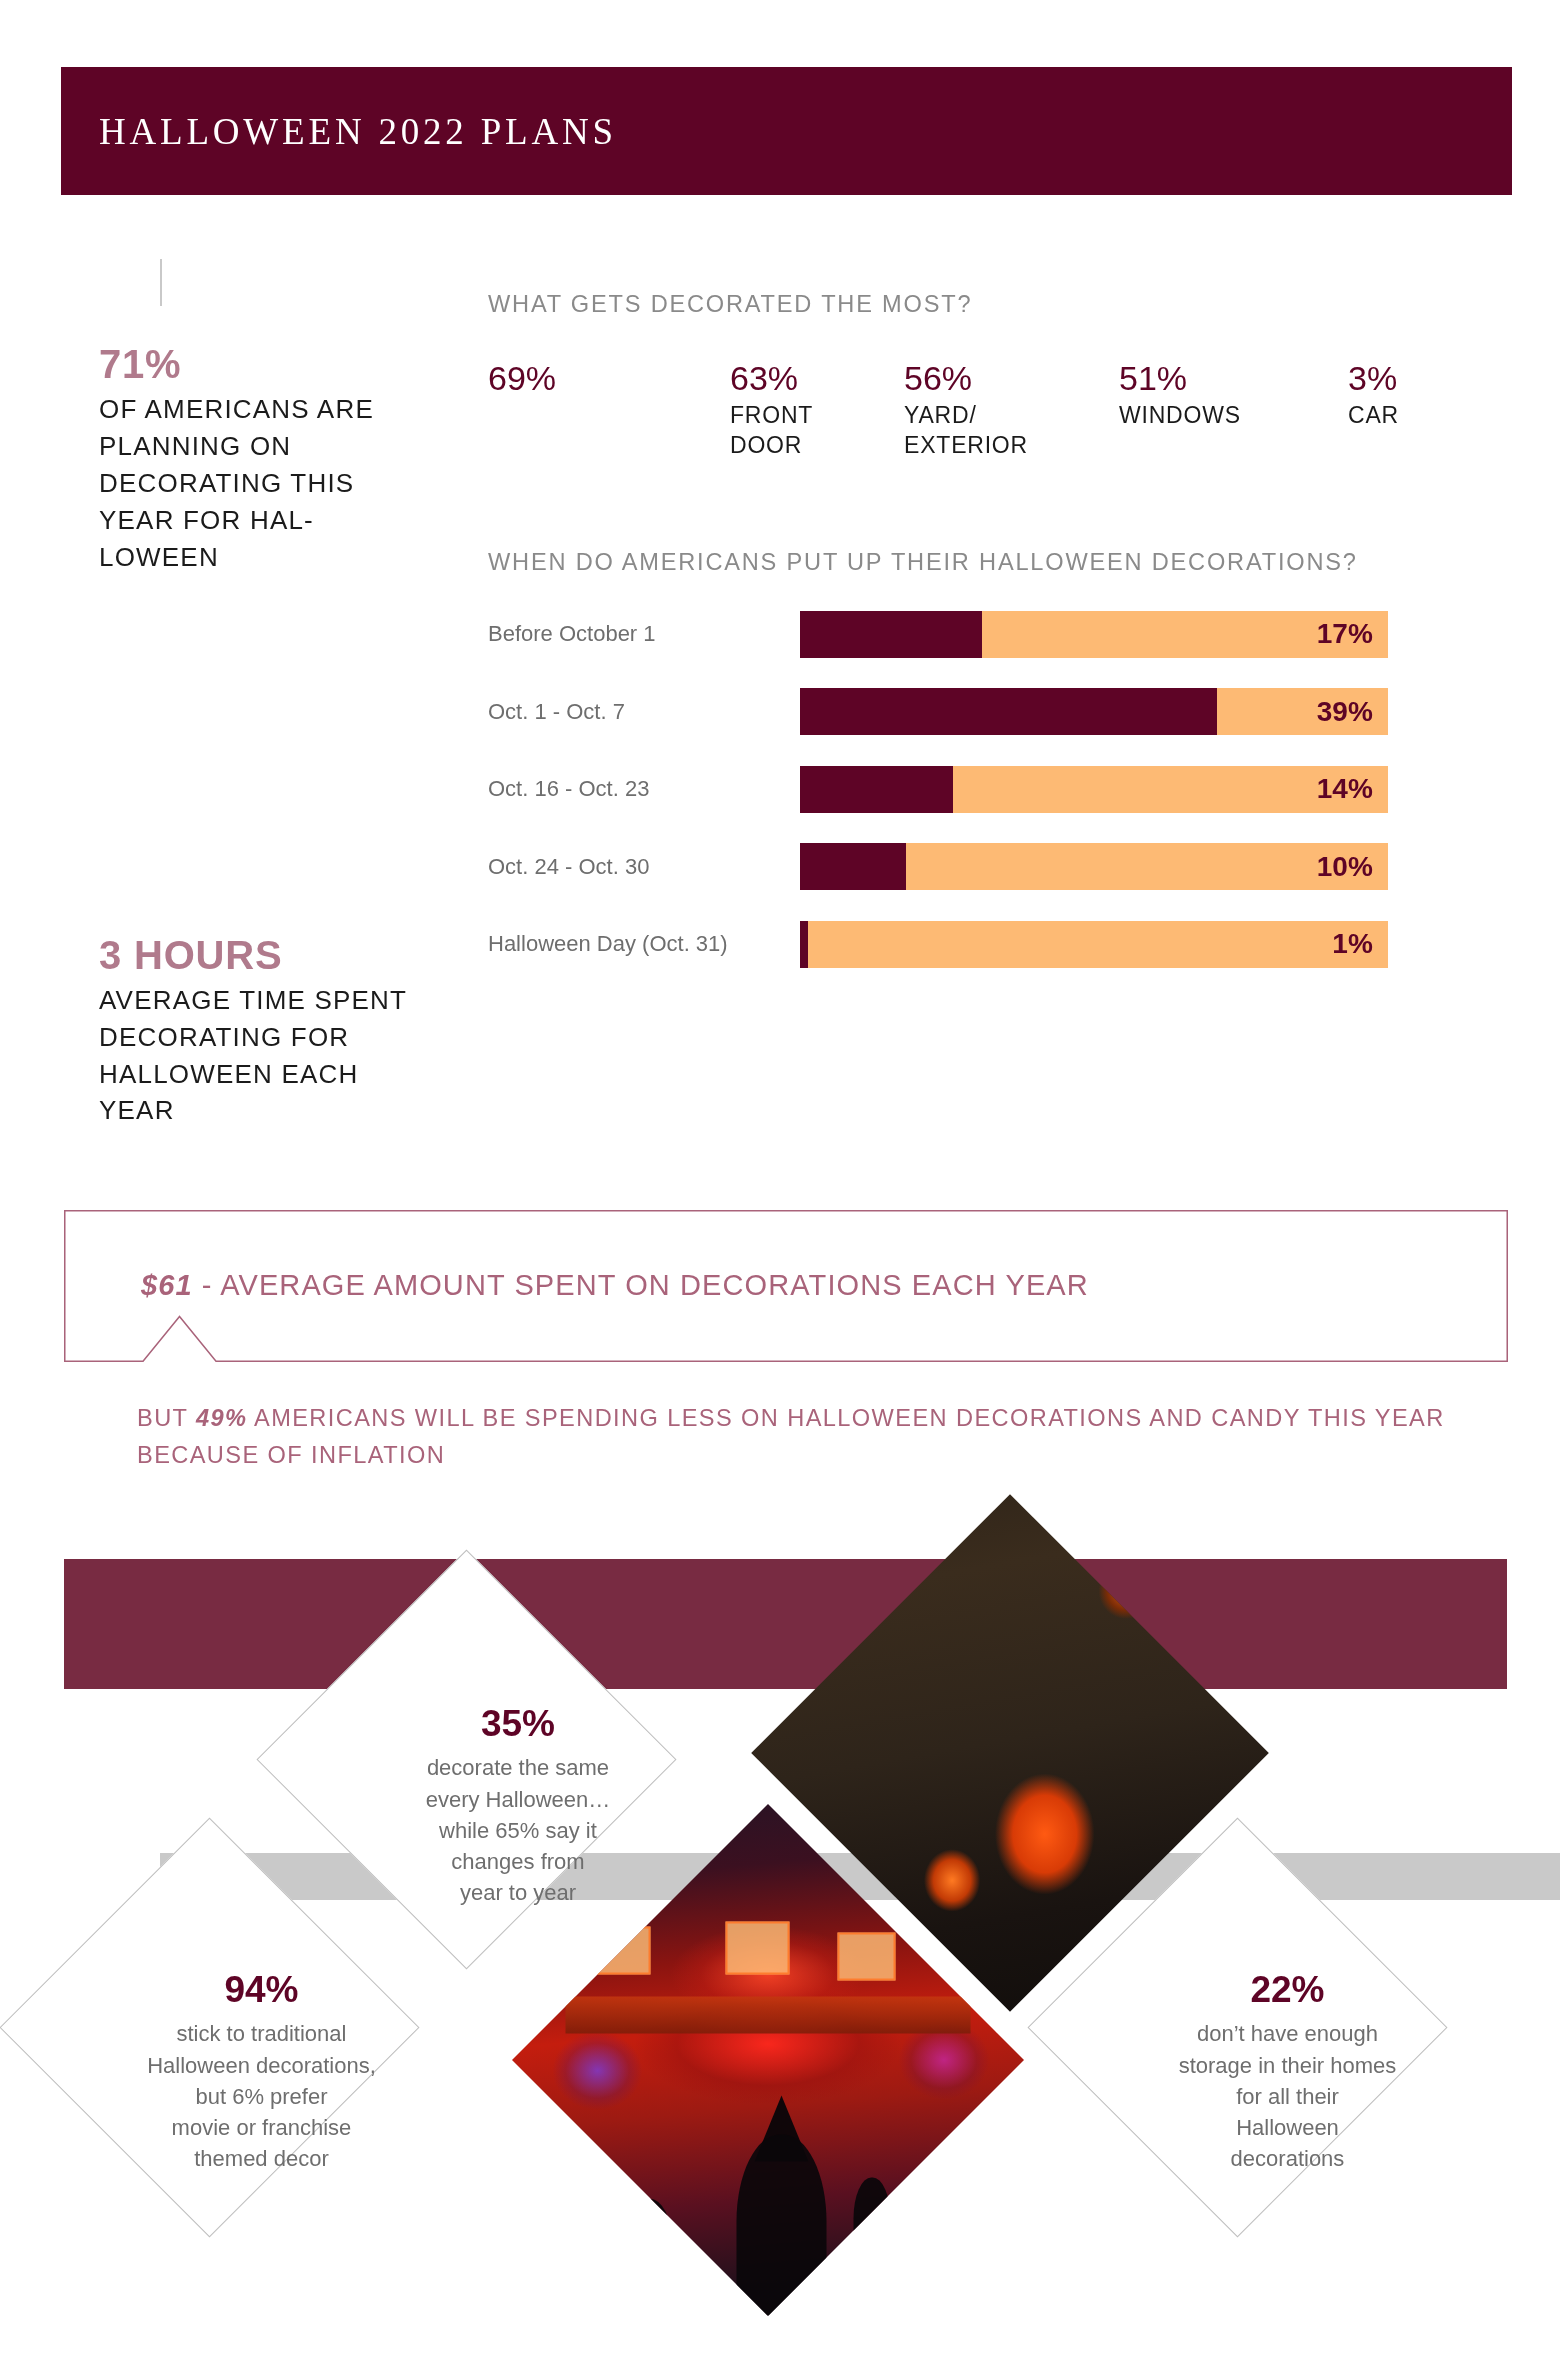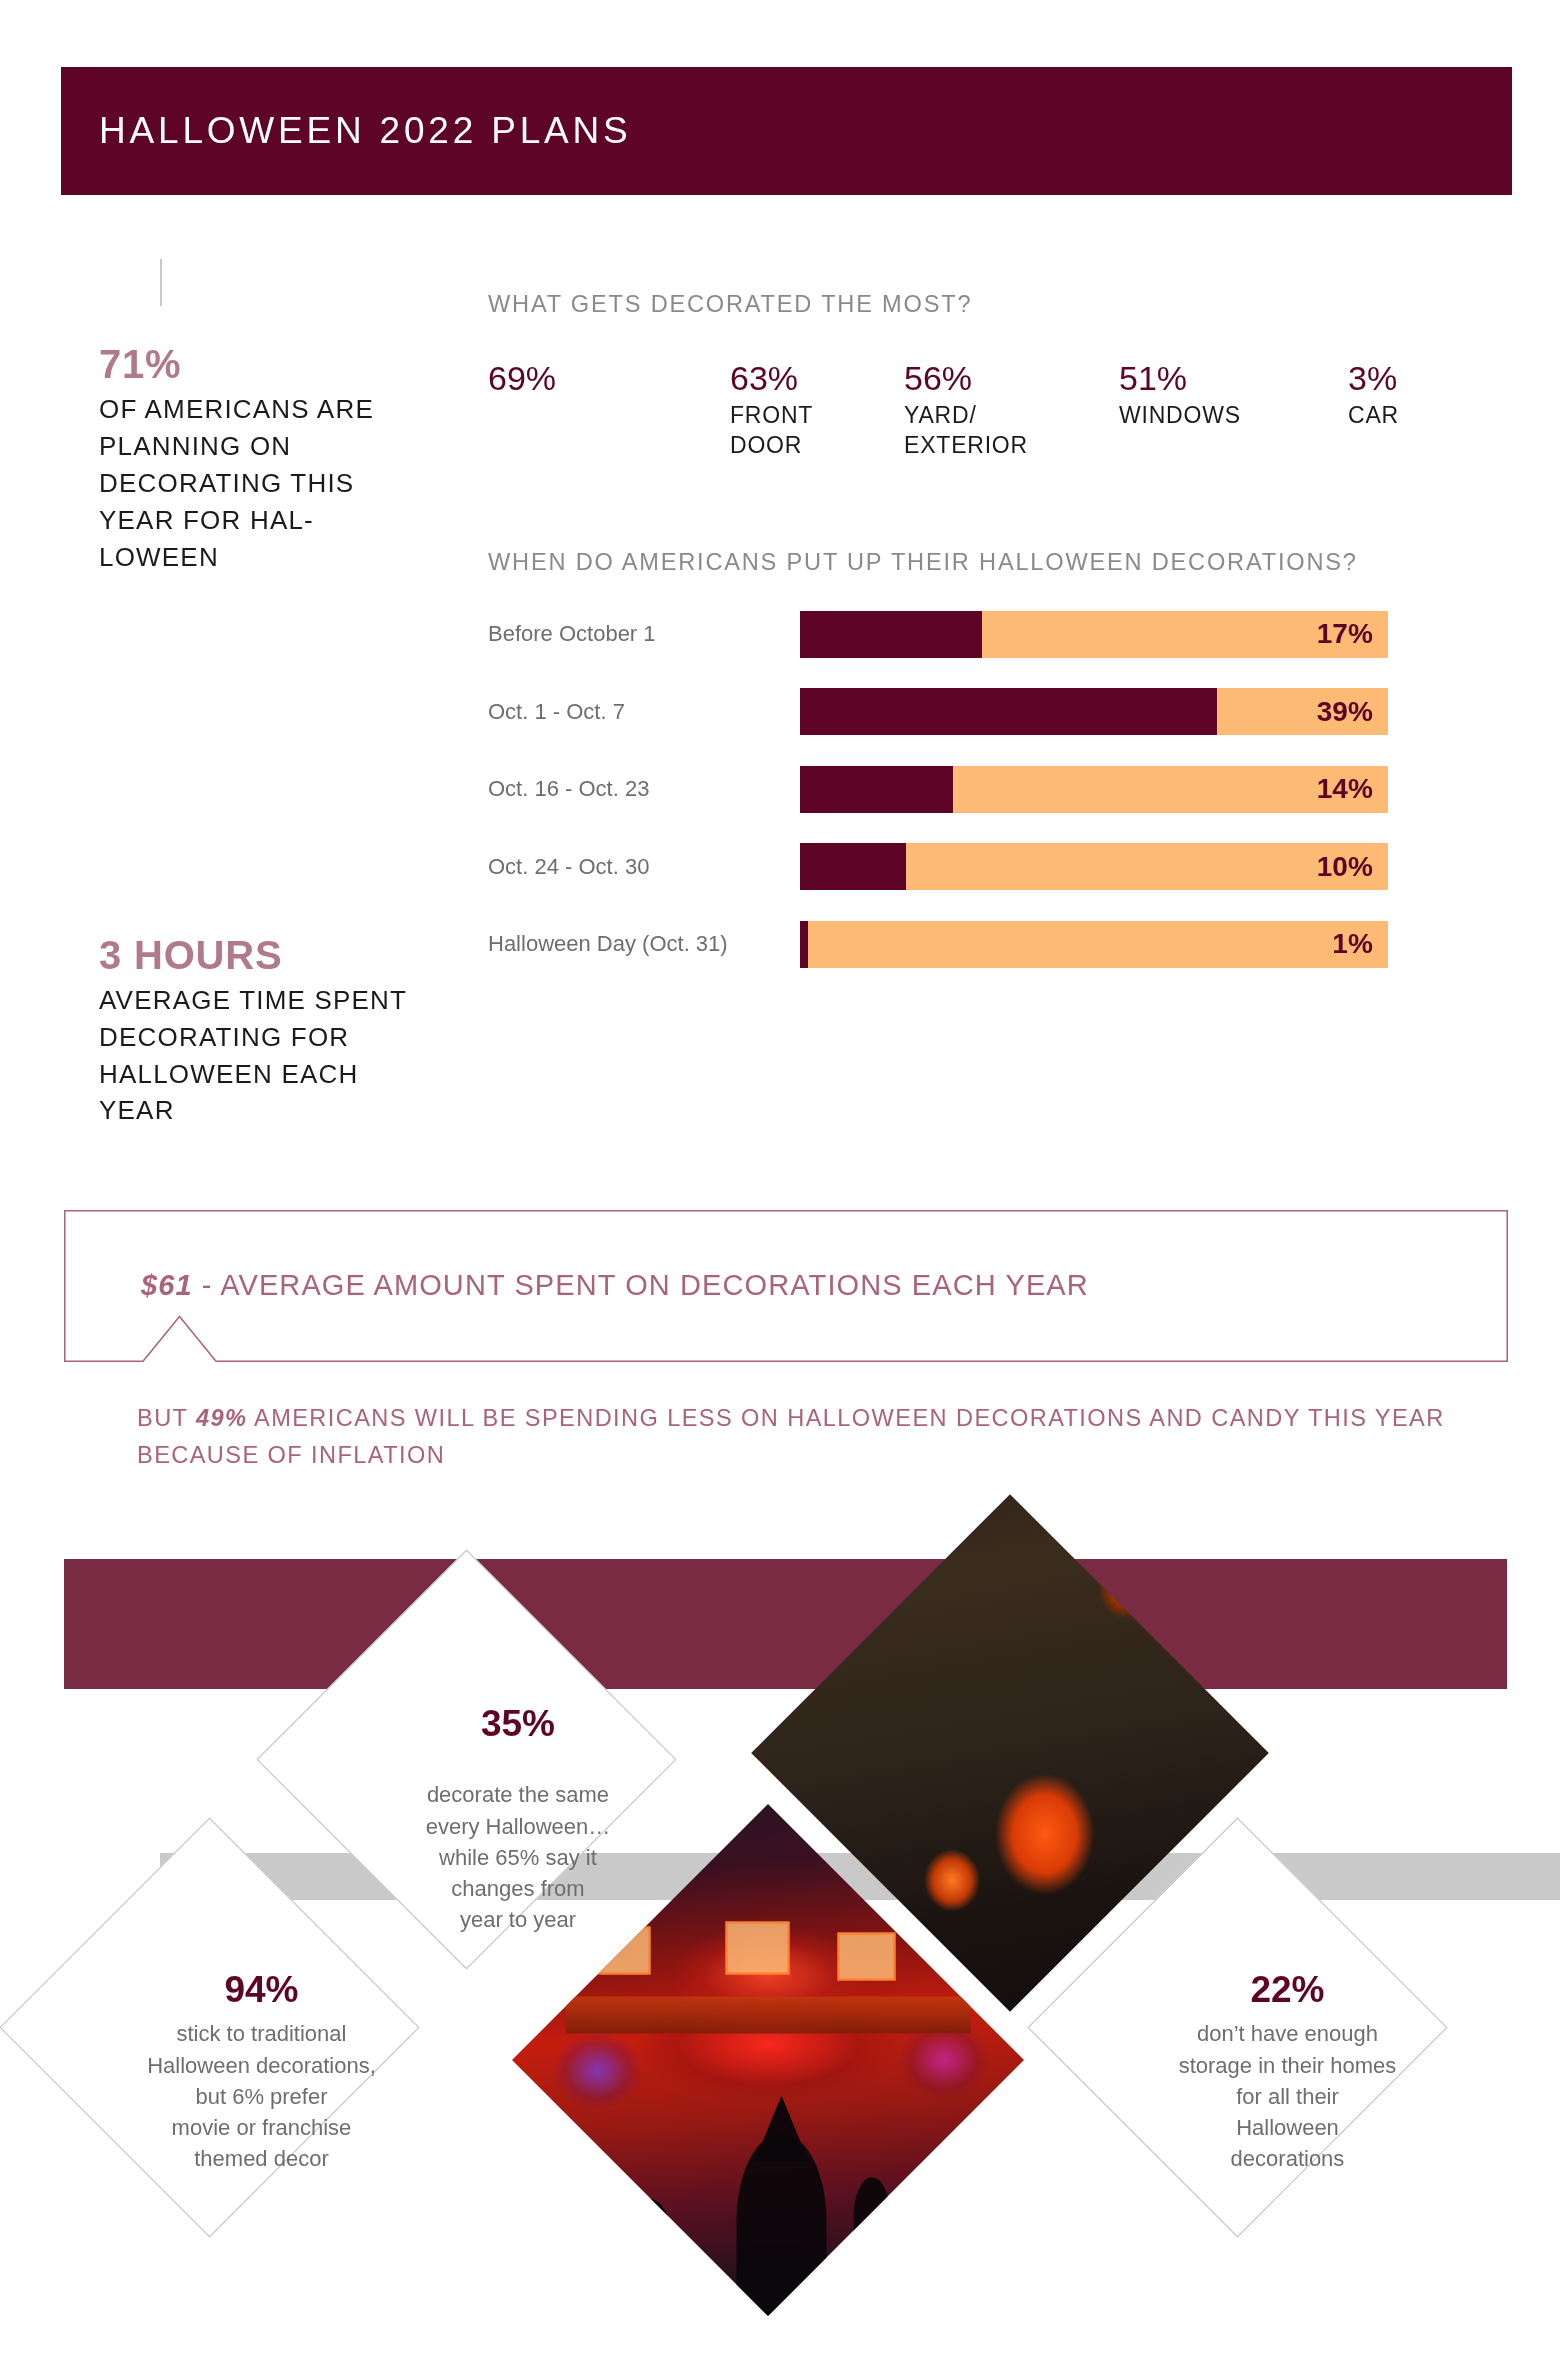--- a/index.html
+++ b/index.html
@@ -18,20 +18,21 @@
     background: #5E0426;
     display: flex; align-items: center;
   }
   .header-title {
     color: #ffffff;
     font-size: 37px;
     letter-spacing: 3.8px;
     font-weight: 400;
     padding-left: 38px;
     white-space: nowrap;
+    font-family: Liberation Serif, serif;
   }
 
   
   .left-col { position: absolute; left: 99px; top: 259px; width: 328px; }
   .vline { width: 1.5px; background: #c9c9c9; margin-left: 61px; }
   .vline.top { height: 47px; margin-bottom: 37px; }
   .vline.bottom { height: 47px; margin-top: 35px; }
   .big-stat {
     color: #B07A8C;
     font-size: 40px; font-weight: 700;
@@ -321,21 +322,21 @@
   </div>
 
   <div class="inflation">
     <span>BUT </span><span class="hl">49%</span><span> AMERICANS WILL BE SPENDING LESS ON HALLOWEEN DECORATIONS AND CANDY THIS YEAR BECAUSE OF INFLATION</span>
   </div>
 
   <div class="bottom">
     <div class="band"></div>
 
     <div class="dia dia-outline" style="left:318px; top:52px; width:297px; height:297px;"></div>
-    <div class="dia-content" style="left:396px; top:145px; width:244px;gap:27px;">
+    <div class="dia-content" style="left:396px; top:145px; width:244px;">
       <div class="dia-pct">35%</div>
       <div class="dia-body">decorate the same
 every Halloween…
 while 65% say it
 changes from
 year to year</div>
     </div>
 
     <div class="dia dia-outline" style="left:61px; top:320px; width:297px; height:297px;"></div>
     <div class="dia-content" style="left:113px; top:411px; width:297px;">

